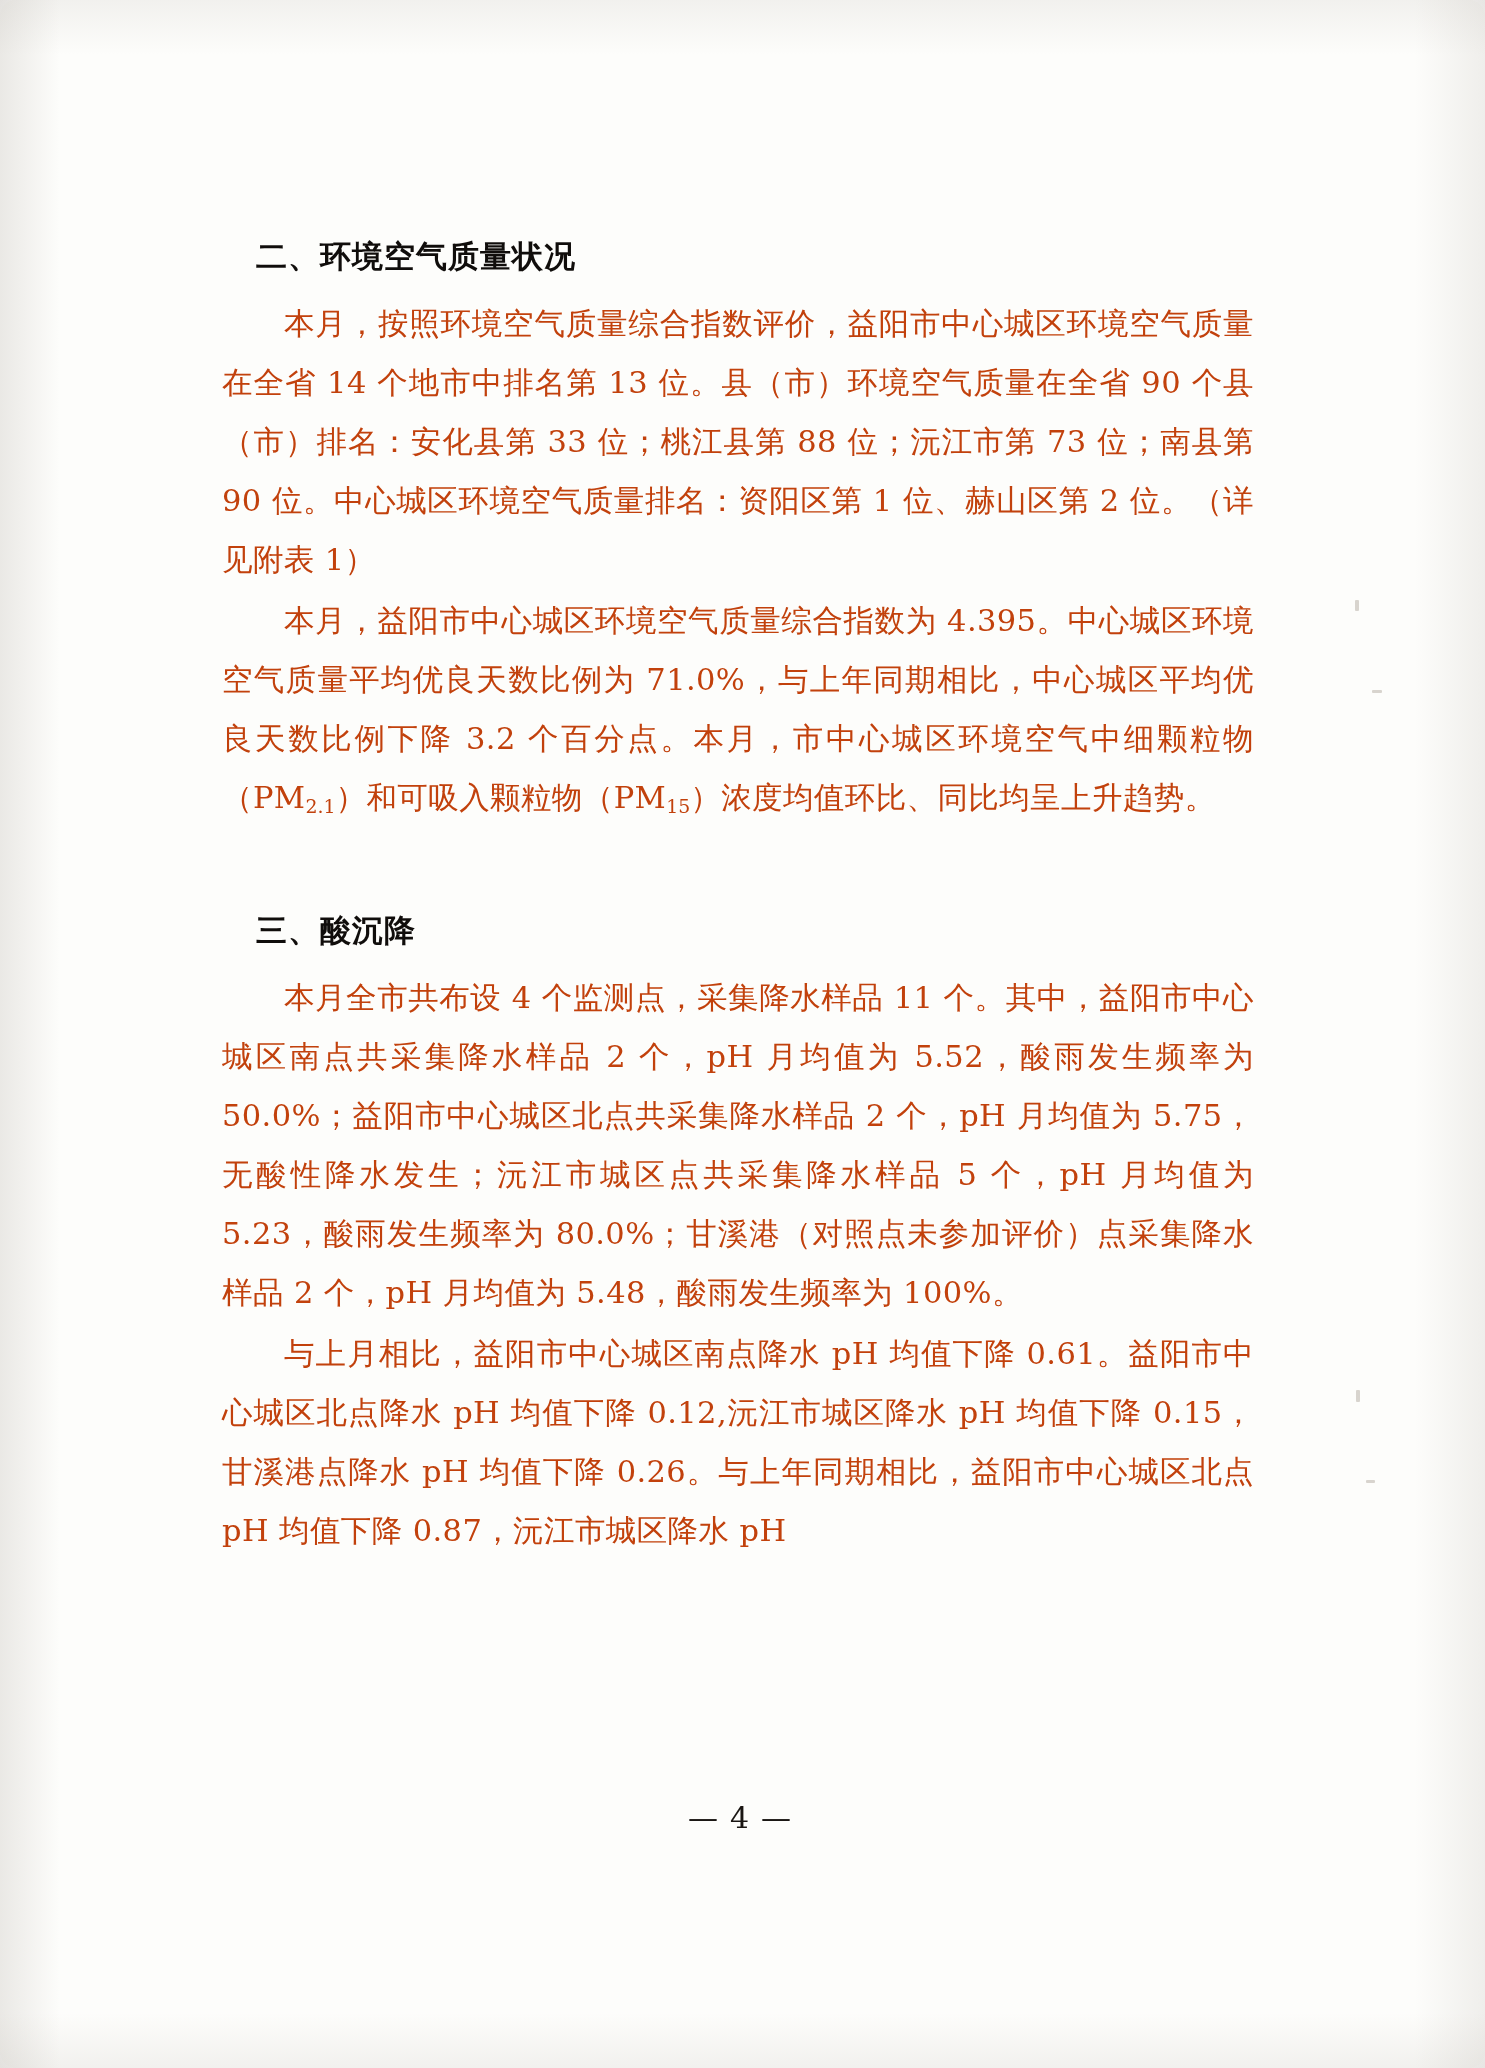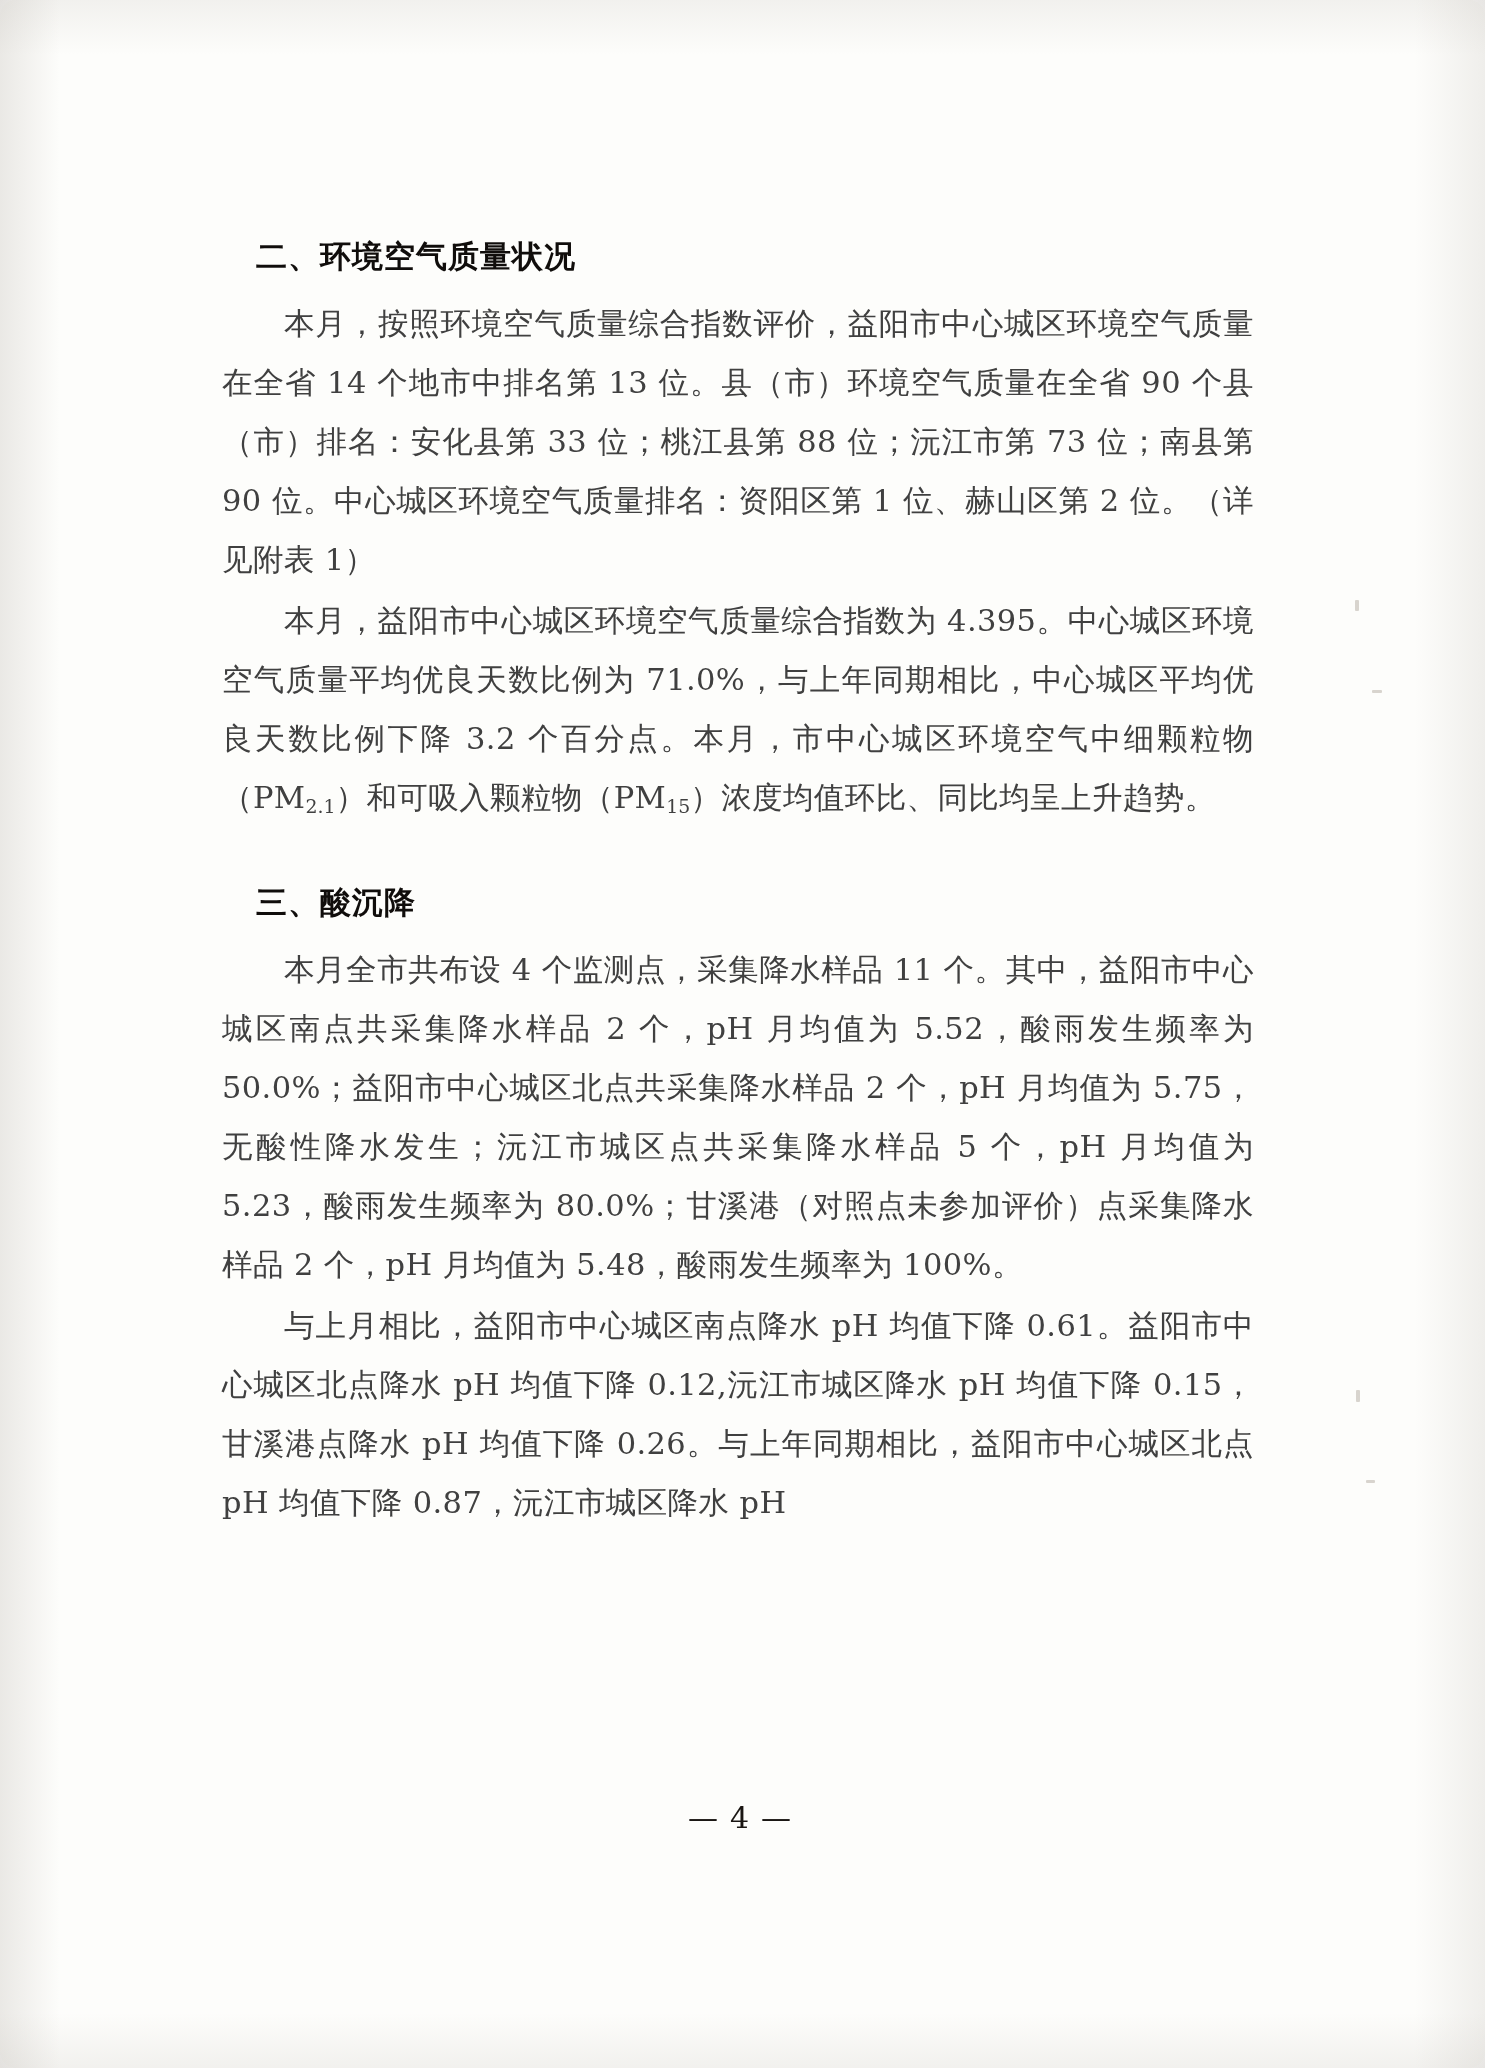--- a/index.html
+++ b/index.html
@@ -45,31 +45,31 @@
   .heading {
     font-family: "DejaVu Sans", "Liberation Sans", sans-serif;
     font-weight: bold;
     font-size: 31px;
     letter-spacing: 1px;
     margin: 0 0 16px 0;
     text-indent: 34px;
     color: #100d0b;
   }
   .heading.second {
-    margin-top: 46px;
+    margin-top: 74px;
   }
   p.para {
     margin: 0 0 2px 0;
     font-size: 30.5px;
     line-height: 59px;
     text-align: justify;
     text-justify: inter-ideograph;
     text-indent: 62px;
     letter-spacing: 0.4px;
-    color: #404040;
+    color: #c2410c;
   }
   sub {
     font-size: 0.62em;
     vertical-align: -0.28em;
     letter-spacing: 0;
   }
   .page-number {
     position: absolute;
     left: 0;
     top: 1800px;

